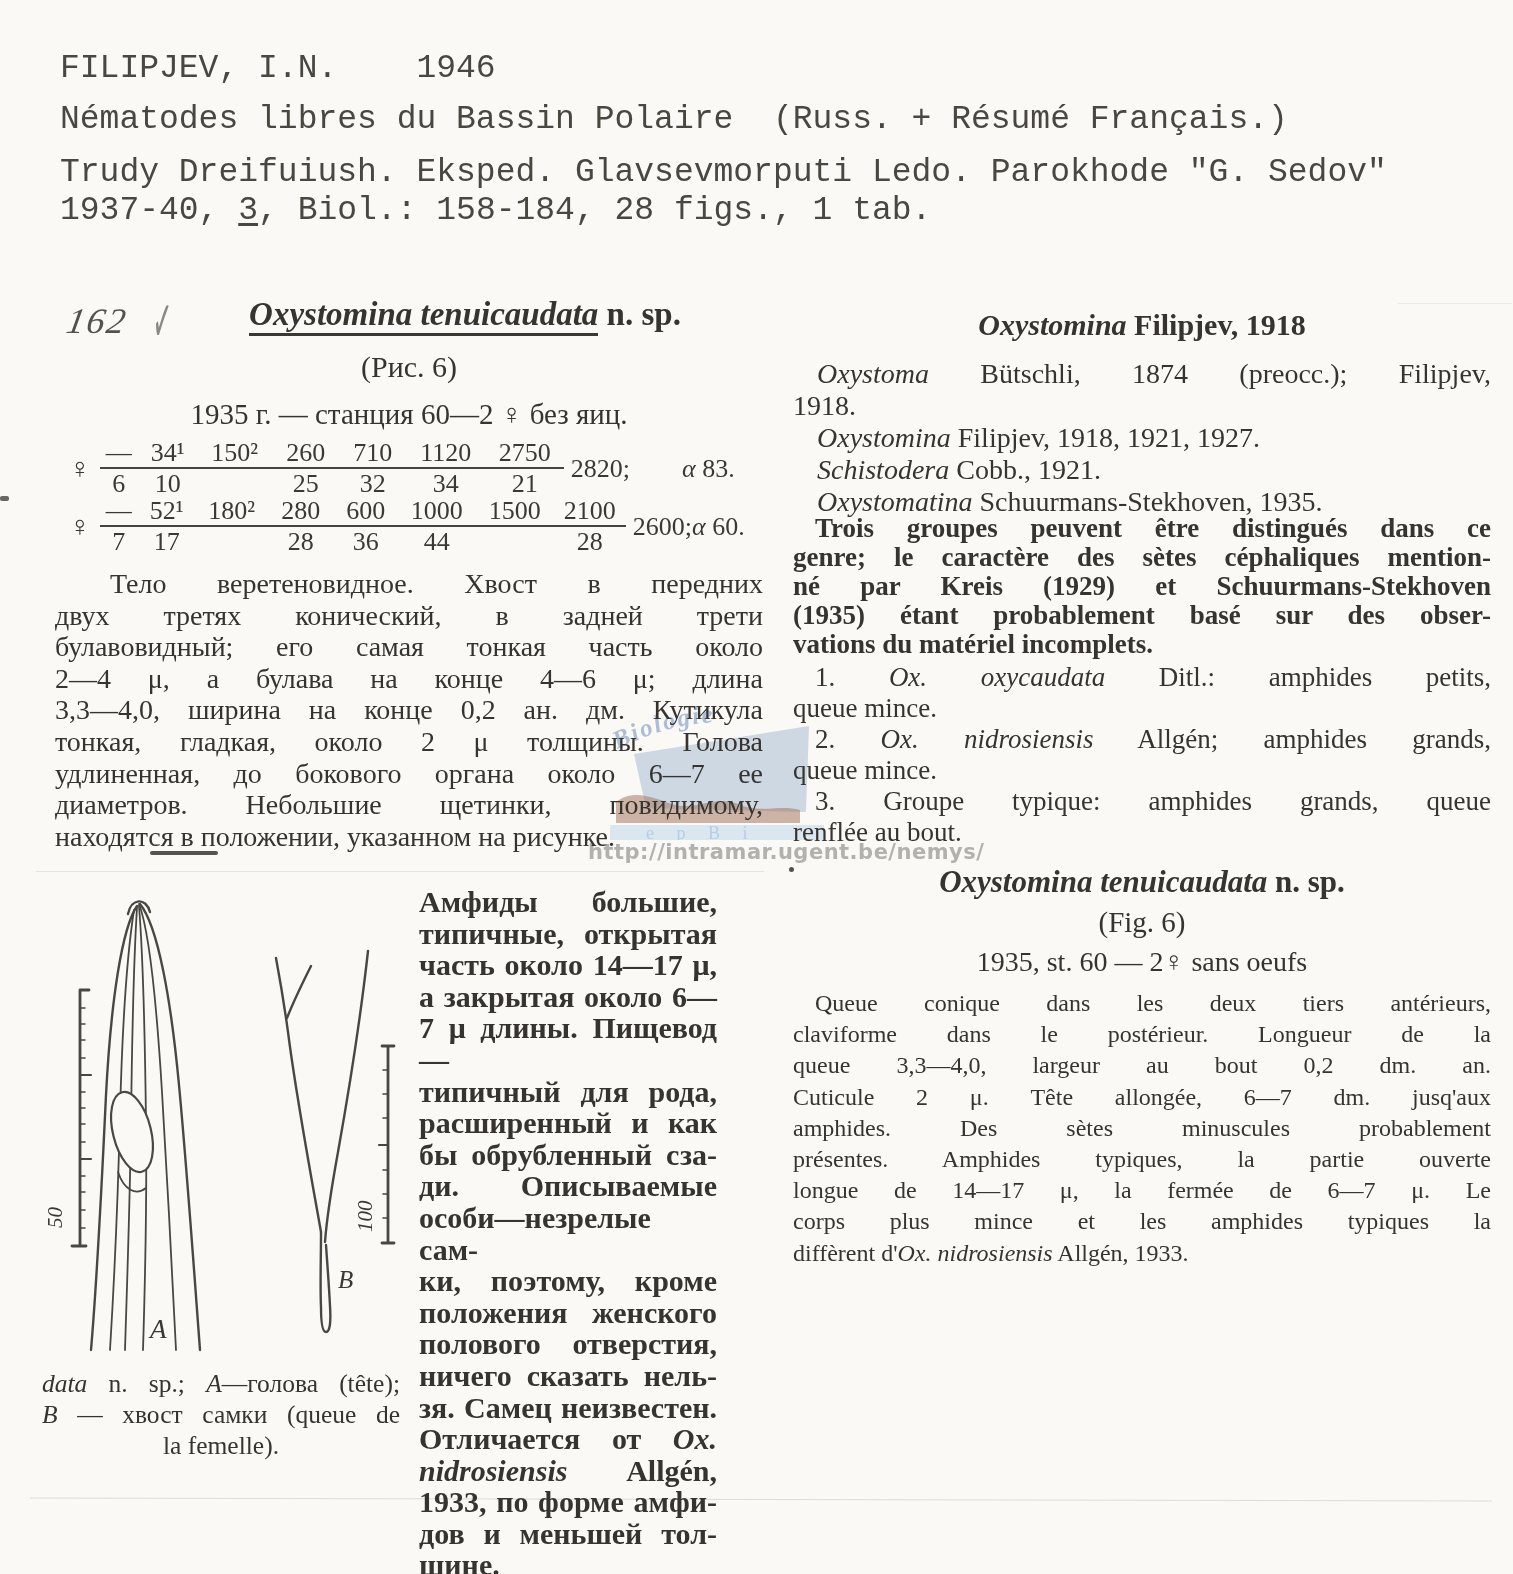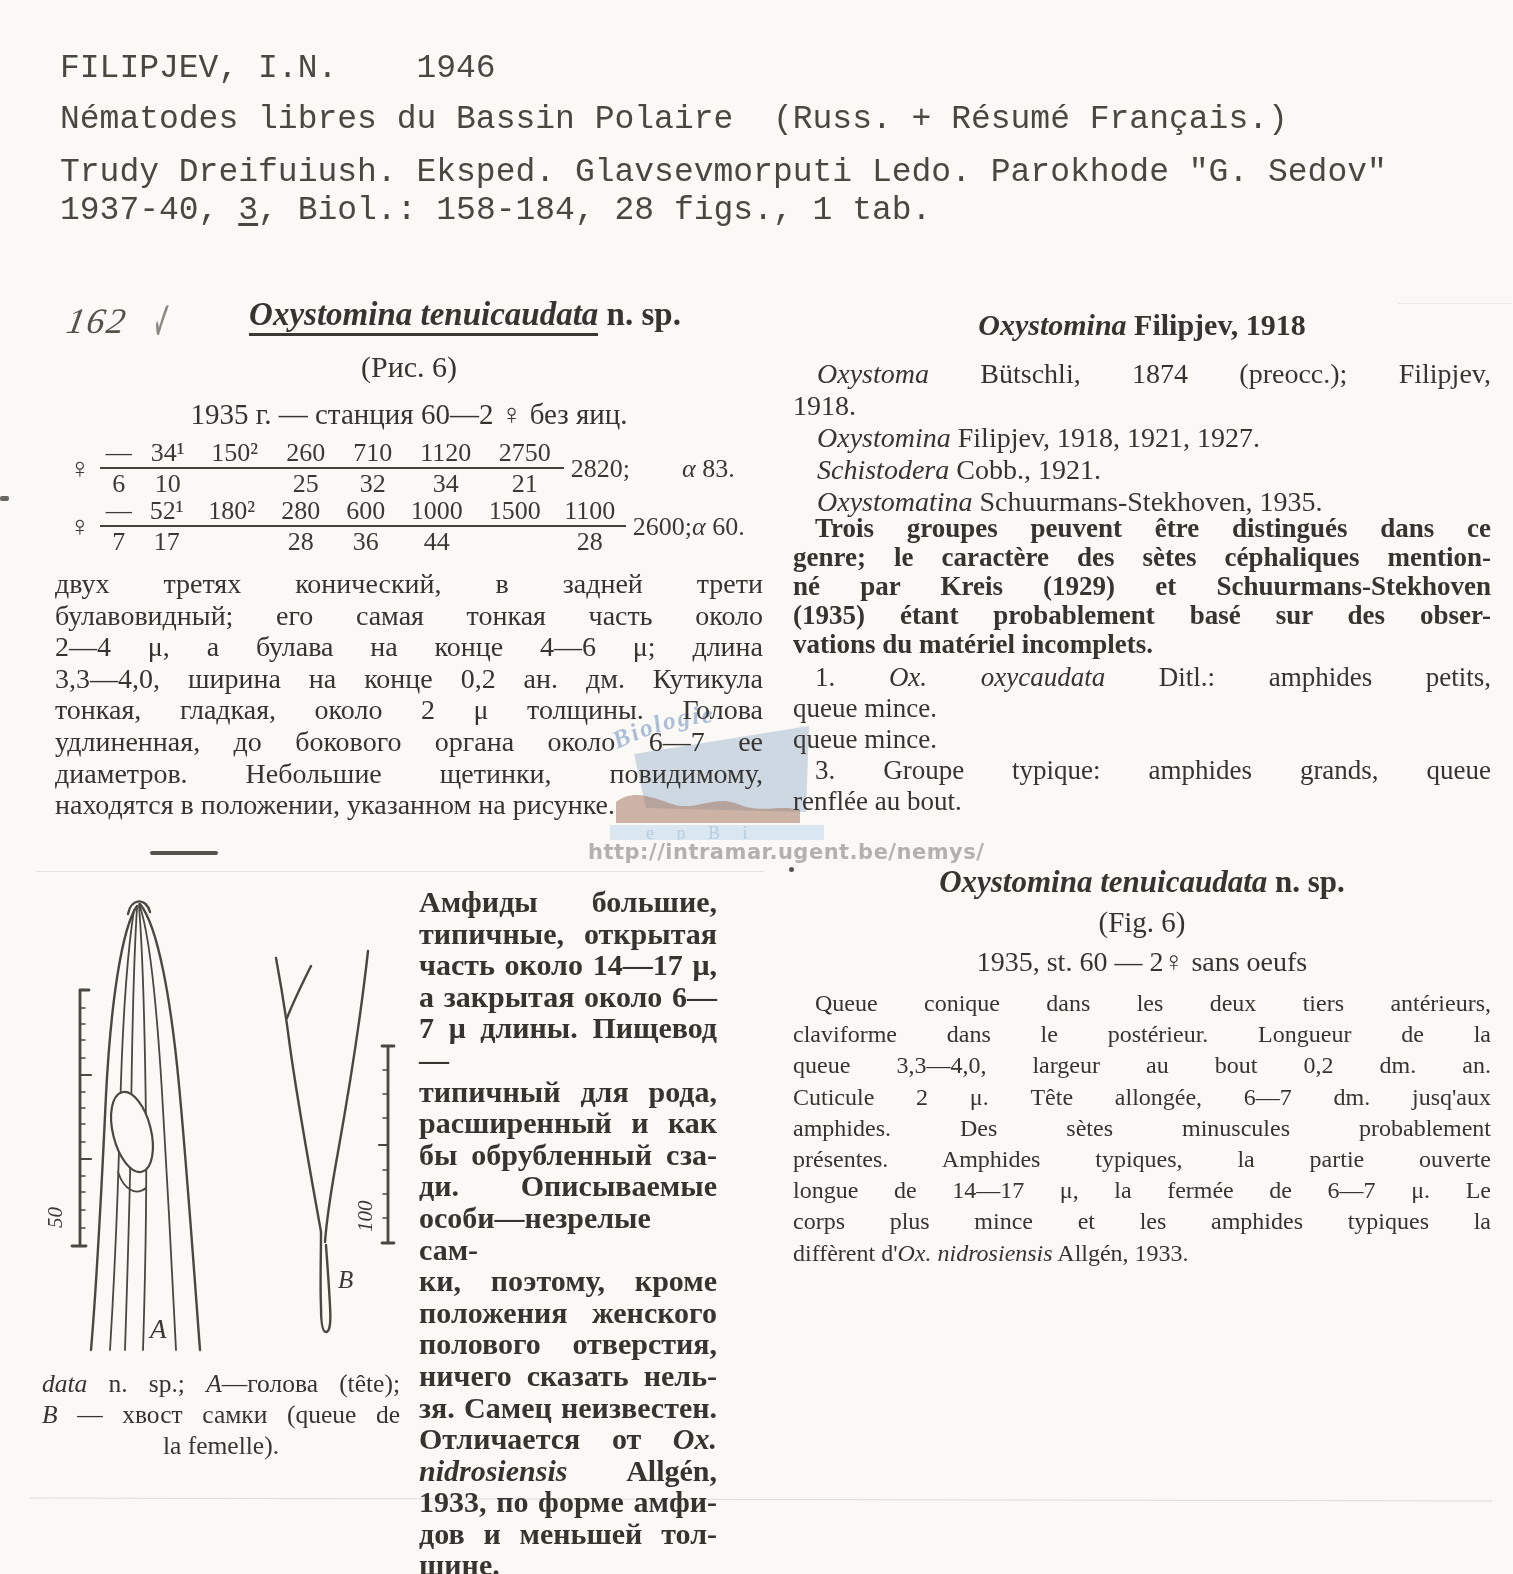--- a/index.html
+++ b/index.html
@@ -126,38 +126,39 @@
     <span class="fsex">♀</span>
     <div class="frac">
       <div class="frow num">
           <span class="fc" style="width:38px">—</span>
           <span class="fc" style="width:58px">52¹</span>
           <span class="fc" style="width:72px">180²</span>
           <span class="fc" style="width:66px">280</span>
           <span class="fc" style="width:64px">600</span>
           <span class="fc" style="width:78px">1000</span>
           <span class="fc" style="width:78px">1500</span>
-          <span class="fc" style="width:72px">1100</span>
+          <span class="fc" style="width:72px">2100</span>
         </div>
       <div class="frow den">
           <span class="fc" style="width:38px">7</span>
           <span class="fc" style="width:58px">17</span>
           <span class="fc" style="width:72px"></span>
           <span class="fc" style="width:66px">28</span>
           <span class="fc" style="width:64px">36</span>
           <span class="fc" style="width:78px">44</span>
           <span class="fc" style="width:78px"></span>
           <span class="fc" style="width:72px">28</span>
         </div>
     </div>
     <span class="ftotal">2600;</span>
     <span class="falpha2"><span style="font-style: italic;">α</span><span> 60.</span></span>
   </div>
 
   <div class="abs para" style="left:0;top:276px;width:708px;">
+    <div class="jline ind55">Тело веретеновидное. Хвост в передних</div>
     <div class="jline">двух третях конический, в задней трети</div>
     <div class="jline">булавовидный; его самая тонкая часть около</div>
     <div class="jline">2—4 μ, а булава на конце 4—6 μ; длина</div>
     <div class="jline">3,3—4,0, ширина на конце 0,2 ан. дм. Кутикула</div>
     <div class="jline">тонкая, гладкая, около 2 μ толщины. Голова</div>
     <div class="jline">удлиненная, до бокового органа около 6—7 ее</div>
     <div class="jline">диаметров. Небольшие щетинки, повидимому,</div>
     <div class="jlast">находятся в положении, указанном на рисунке.</div>
   </div>
 </div>
@@ -174,20 +175,21 @@
   <div class="abs grp" style="left:0;top:212px;width:698px;">
     <div class="jline ind22">Trois groupes peuvent être distingués dans ce</div>
     <div class="jline">genre; le caractère des sètes céphaliques mention-</div>
     <div class="jline">né par Kreis (1929) et Schuurmans-Stekhoven</div>
     <div class="jline">(1935) étant probablement basé sur des obser-</div>
     <div class="jlast">vations du matériel incomplets.</div>
   </div>
   <div class="abs lst" style="left:0;top:360px;width:698px;">
     <div class="jline ind22"><span>1. </span><span style="font-style: italic;">Ox. oxycaudata</span><span> Ditl.: amphides petits,</span></div>
     <div>queue mince.</div>
+    <div class="jline ind22"><span>2. </span><span style="font-style: italic;">Ox. nidrosiensis</span><span> Allgén; amphides grands,</span></div>
     <div>queue mince.</div>
     <div class="jline ind22">3. Groupe typique: amphides grands, queue</div>
     <div>renflée au bout.</div>
   </div>
   <div class="abs sp-head2 ctr" style="left:0;top:562px;width:698px;"><span style="font-style: italic;">Oxystomina tenuicaudata</span><span> n. sp.</span></div>
   <div class="abs fig-ref ctr" style="left:0;top:604px;width:698px;font-size:29px;">(Fig. 6)</div>
   <div class="abs ctr" style="left:0;top:644px;width:698px;font-size:28px;">1935, st. 60 — 2♀ sans oeufs</div>
   <div class="abs desc" style="left:0;top:686px;width:698px;">
     <div class="jline ind22">Queue conique dans les deux tiers antérieurs,</div>
     <div class="jline">claviforme dans le postérieur. Longueur de la</div>

